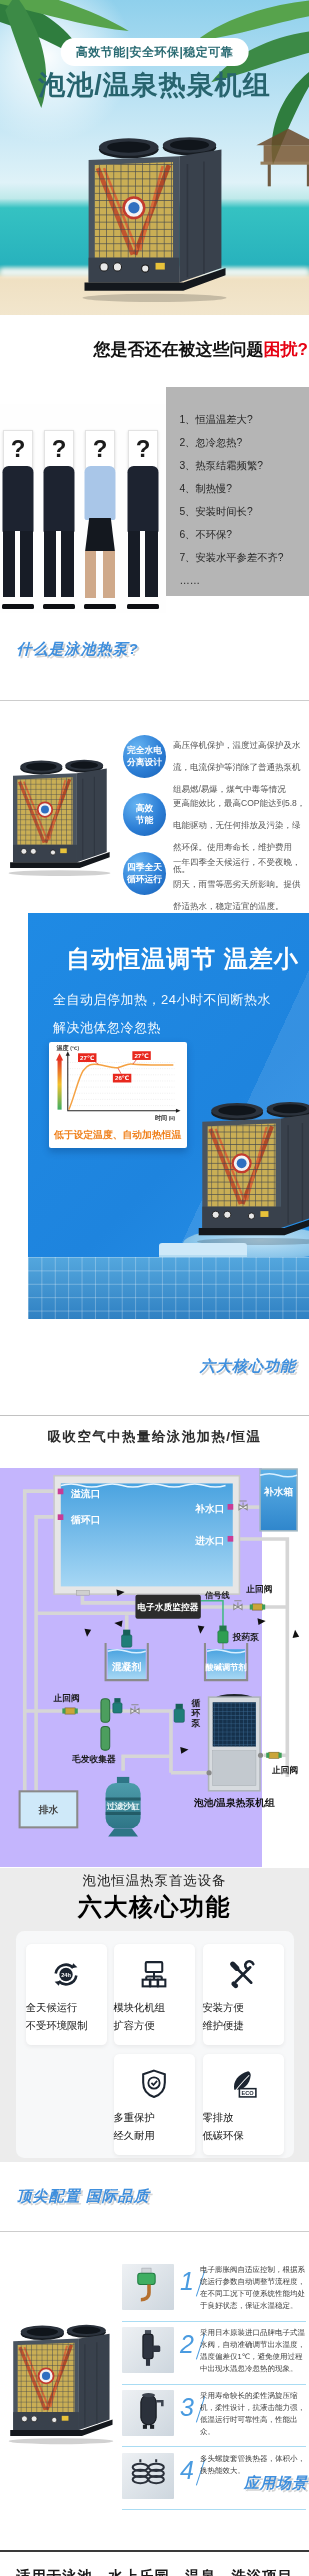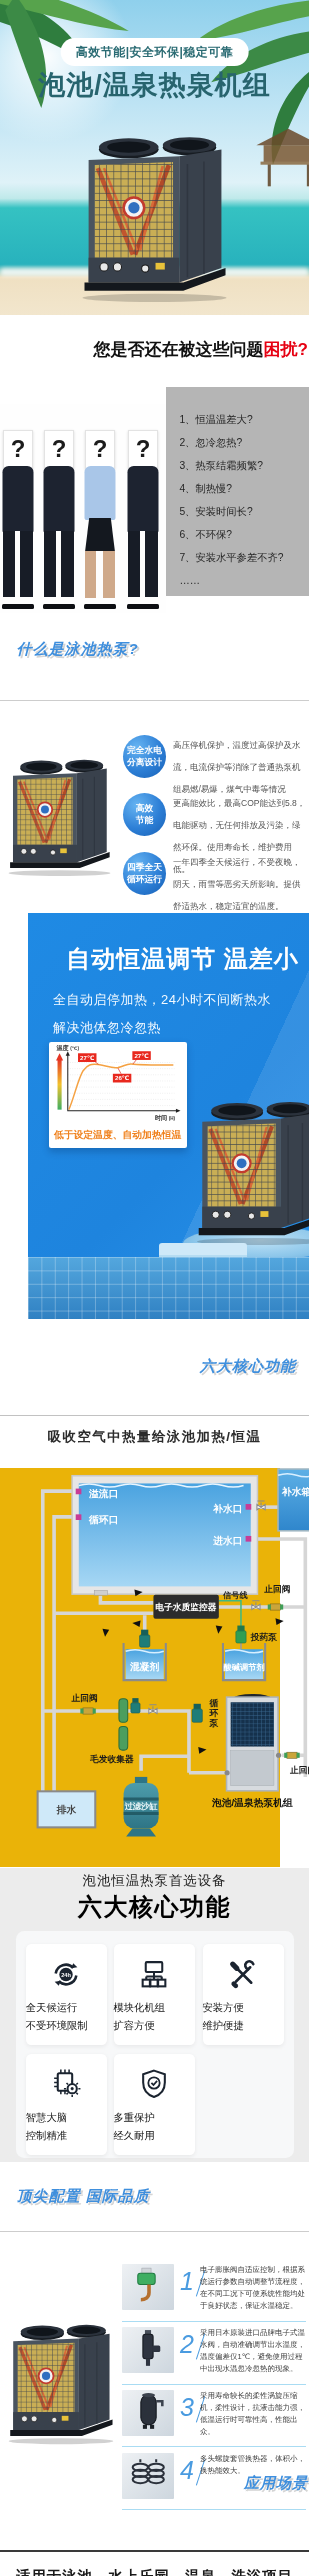--- a/index.html
+++ b/index.html
@@ -60,21 +60,21 @@
     background:radial-gradient(ellipse at 50% 40%,#bfe2f6 0%,#8cc6ea 60%,#5ea6d8 100%);}
   .mosaic{position:absolute;left:0;top:344px;width:309px;height:63px;background-color:#2f80c2;
     background-image:linear-gradient(rgba(255,255,255,.28) 1px,transparent 1px),linear-gradient(90deg,rgba(255,255,255,.28) 1px,transparent 1px),
     linear-gradient(180deg,#54a7de 0%,#2f80c2 100%);background-size:13.4px 13.4px,13.4px 13.4px,100% 100%;}
   .steps{position:absolute;left:131px;top:330px;width:88px;height:52px;background:linear-gradient(180deg,#cfe9f8 0 24%,#b5dcf2 24% 28%,#c3e2f5 28% 52%,#a9d4ee 52% 56%,#b8dcf2 56% 80%,#9ecdea 80% 84%,#aed6ef 84% 100%);border-radius:3.1px 3.1px 0 0;}
   
   .principle{position:absolute;top:1320px;left:0;width:309px;height:148px;background:#fff;}
   .pr-title{position:absolute;right:13px;top:37px;}
   .pr-div{position:absolute;left:0;top:95px;width:309px;height:1px;background:#c2c2c2;}
   .pr-sub{position:absolute;top:108px;width:309px;text-align:center;font-size:13.4px;color:#2b2b2b;letter-spacing:1.5px;font-weight:600;}
-  .diagram{position:absolute;top:1468px;left:0;width:262px;height:399px;background:#eab308;padding-left:18px;}
+  .diagram{position:absolute;top:1468px;left:0;width:262px;height:399px;background:#c4b5fd;}
   
   .core{position:absolute;top:1868px;left:0;width:309px;height:294px;background:#ececec;}
   .core-sub{position:absolute;top:4.1px;width:309px;text-align:center;font-size:13.4px;color:#1c1c1c;letter-spacing:1px;}
   .core-title{position:absolute;top:23px;width:309px;text-align:center;font-size:24px;font-weight:900;color:#000;letter-spacing:1.5px;}
   .core-panel{position:absolute;left:15.5px;top:63px;width:278px;height:227px;background:#f7f8f9;border-radius:8.2px;}
   .core-card{position:absolute;width:81px;height:101px;background:#fff;border-radius:5.2px;box-shadow:0 1.5px 4.1px rgba(0,0,0,.06);}
   .core-card svg{position:absolute;left:50%;top:13.4px;transform:translateX(-50%);}
   .cc-cap{position:absolute;top:55px;width:100%;text-align:left;font-size:10.3px;color:#141414;line-height:17.5px;font-weight:500;}
   
   .config{position:absolute;top:2162px;left:0;width:309px;height:388px;background:#fff;}
@@ -490,46 +490,43 @@
             <path d="M46,18 L18,46" stroke-width="5"></path>
             <path d="M52,12 a8,8 0 1 0 -10,10" stroke-width="5"></path>
             <path d="M14,50 l4,4" stroke-width="9"></path>
           </g>
         </svg>
         <div class="cc-cap">
             <div>安装方便</div>
             <div>维护便捷</div>
           </div>
       </div>
-      <div class="core-card" style="left:10.3px;top:123px">
-        <svg width="33" height="33" viewBox="0 0 64 64">
-          <g fill="none" stroke="#1b2430">
-            <rect x="16" y="12" width="28" height="34" rx="3" stroke-width="4"></rect>
-            <path d="M22,12 V5 M30,12 V5 M38,12 V5 M22,53 V46 M30,53 V46 M16,22 H9 M16,30 H9 M16,38 H9" stroke-width="3"></path>
-            <circle cx="44" cy="42" r="9" fill="#fff" stroke-width="4"></circle>
-            <path d="M44,30 V26 M44,58 V54 M32,42 H28 M60,42 H56 M36,34 l-3,-3 M55,53 l-3,-3 M52,34 l3,-3 M33,53 l3,-3" stroke-width="3"></path>
-            <circle cx="44" cy="42" r="2.5" fill="#1b2430"></circle>
-          </g>
-        </svg>
-        <div class="cc-cap">
-            <div>智慧大脑</div>
-            <div>控制精准</div>
-          </div>
-      </div>
       <div class="core-card" style="left:98px;top:123px">
         <svg width="33" height="33" viewBox="0 0 64 64">
           <g fill="none" stroke="#1b2430">
             <path d="M32,7 L53,14 V30 C53,45 44,54 32,58 C20,54 11,45 11,30 V14 Z" stroke-width="4"></path>
             <circle cx="32" cy="31" r="11" stroke-width="3.5"></circle>
             <path d="M27,31 l4,4 l7,-8" stroke-width="3.5"></path>
           </g>
         </svg>
         <div class="cc-cap">
             <div>多重保护</div>
             <div>经久耐用</div>
+          </div>
+      </div>
+      <div class="core-card" style="left:187px;top:123px">
+        <svg width="33" height="33" viewBox="0 0 64 64">
+          <path d="M42,8 C22,14 12,28 15,44 C31,46 45,36 47,16 C47,12 45,9 42,8 Z" fill="#1b2430"></path>
+          <path d="M16,48 C26,34 34,26 44,16" stroke="#fff" stroke-width="2" fill="none"></path>
+          <rect x="25" y="42" width="32" height="16" fill="#fff" stroke="#1b2430" stroke-width="3"></rect>
+          <text x="41" y="55" font-size="11" font-weight="bold" fill="#1b2430" text-anchor="middle">ECO</text>
+        </svg>
+        <div class="cc-cap">
+            <div>零排放</div>
+            <div>低碳环保</div>
           </div>
       </div>
     </div>
   </div>
 
   <div class="config">
     <div class="blue-title cf-title">顶尖配置 国际品质</div>
     <div class="cf-div"></div>
     <svg class="cf-hp" viewBox="0 0 300 340">
         <use href="#hp"></use>

